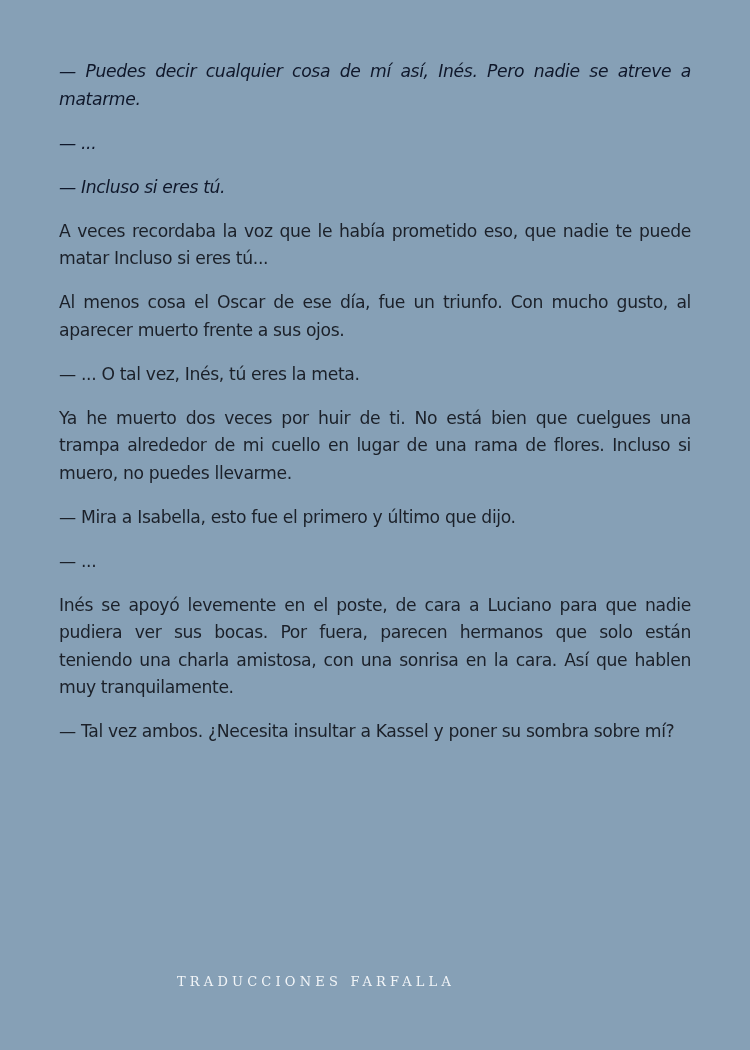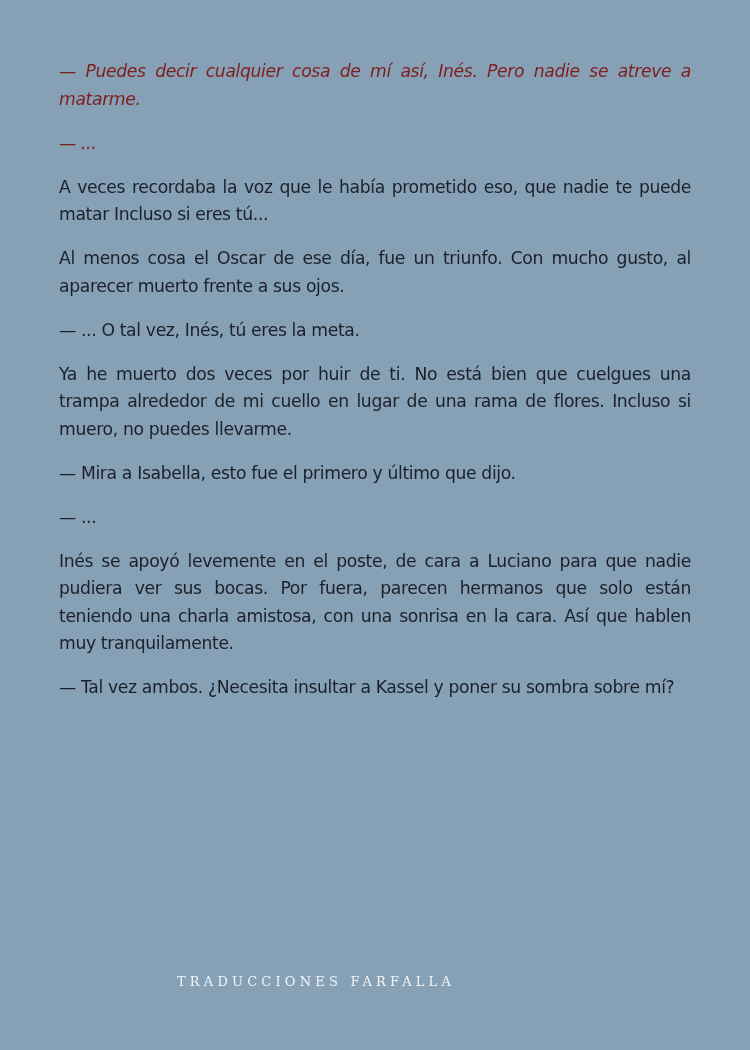--- a/index.html
+++ b/index.html
@@ -20,40 +20,41 @@
       line-height: 27.5px;
       color: #1b2029;
       letter-spacing: -0.35px;
     }
     .page p {
       margin: 0 0 16.5px 0;
       text-align: justify;
     }
     .page p.italic {
       font-style: italic;
-      color: #7f1d1d;
+      color: #0f172a;
     }
     .footer {
       position: absolute;
       left: 0;
       width: 632px;
       top: 974px;
       text-align: center;
       font-family: "DejaVu Serif", serif;
       font-size: 13px;
       letter-spacing: 4.2px;
       color: #f2f5f8;
     }
   </style>
 </head>
 <body>
 
 <div class="page">
   <p class="italic">— Puedes decir cualquier cosa de mí así, Inés. Pero nadie se atreve a matarme.</p>
   <p class="italic">— ...</p>
+  <p class="italic">— Incluso si eres tú.</p>
   <p>A veces recordaba la voz que le había prometido eso, que nadie te puede matar Incluso si eres tú...</p>
   <p>Al menos cosa el Oscar de ese día, fue un triunfo. Con mucho gusto, al aparecer muerto frente a sus ojos.</p>
   <p>— ... O tal vez, Inés, tú eres la meta.</p>
   <p>Ya he muerto dos veces por huir de ti. No está bien que cuelgues una trampa alrededor de mi cuello en lugar de una rama de flores. Incluso si muero, no puedes llevarme.</p>
   <p>— Mira a Isabella, esto fue el primero y último que dijo.</p>
   <p>— ...</p>
   <p>Inés se apoyó levemente en el poste, de cara a Luciano para que nadie pudiera ver sus bocas. Por fuera, parecen hermanos que solo están teniendo una charla amistosa, con una sonrisa en la cara. Así que hablen muy tranquilamente.</p>
   <p>— Tal vez ambos. ¿Necesita insultar a Kassel y poner su sombra sobre mí?</p>
 </div>
 

